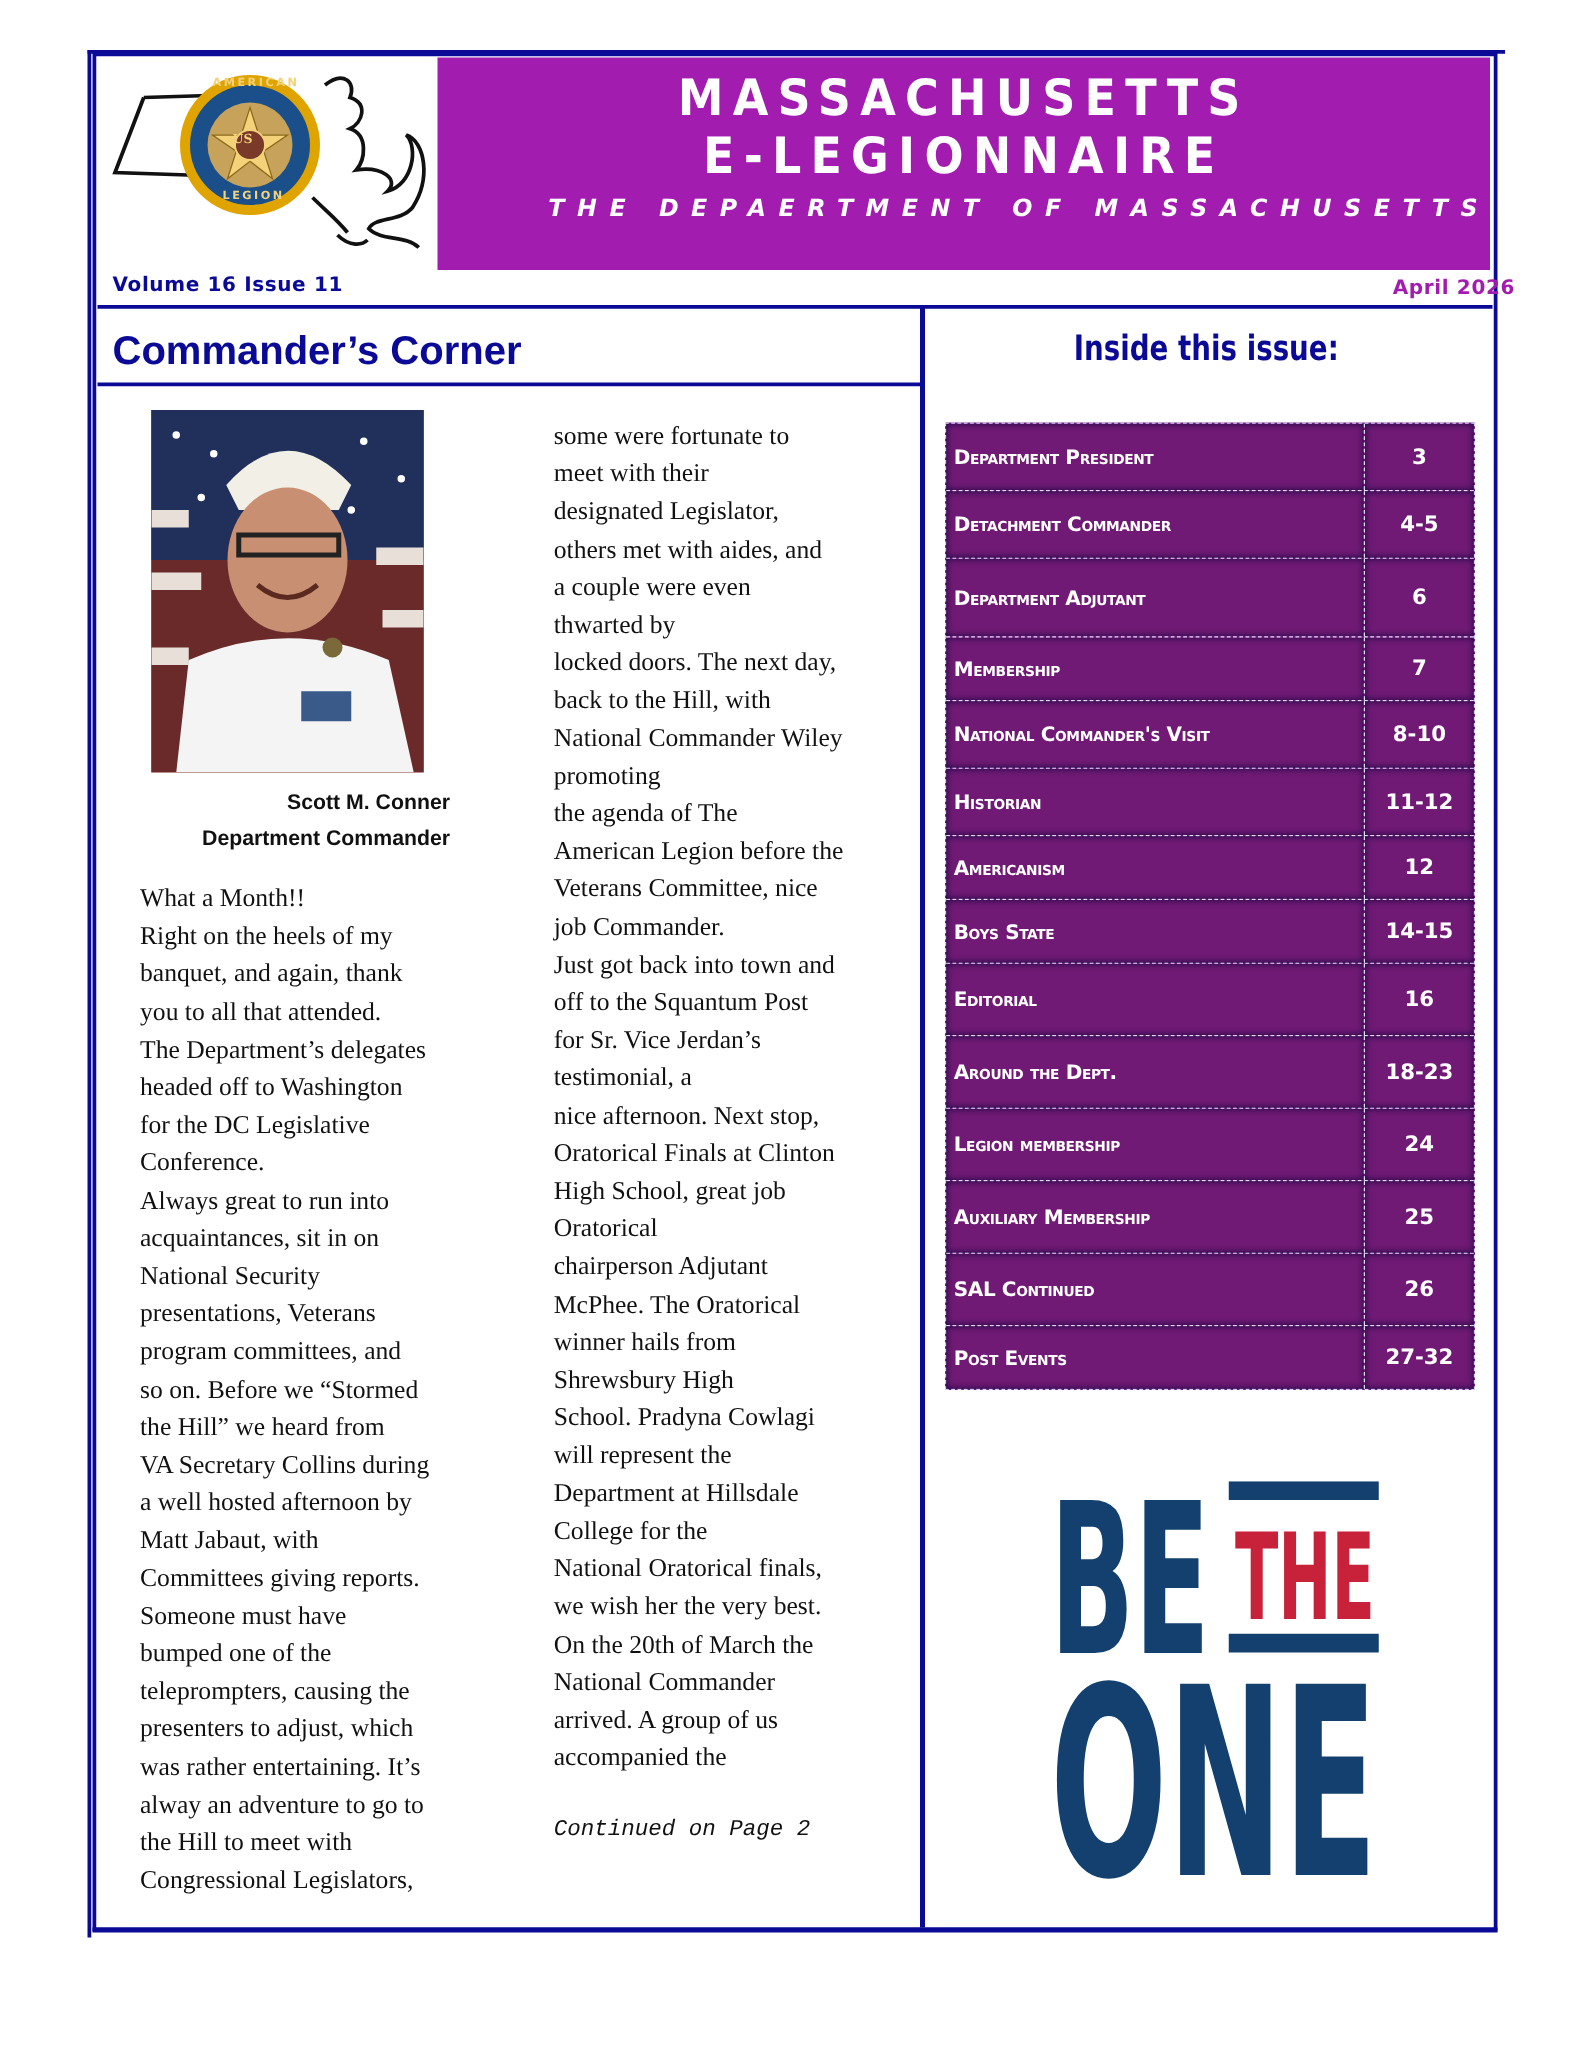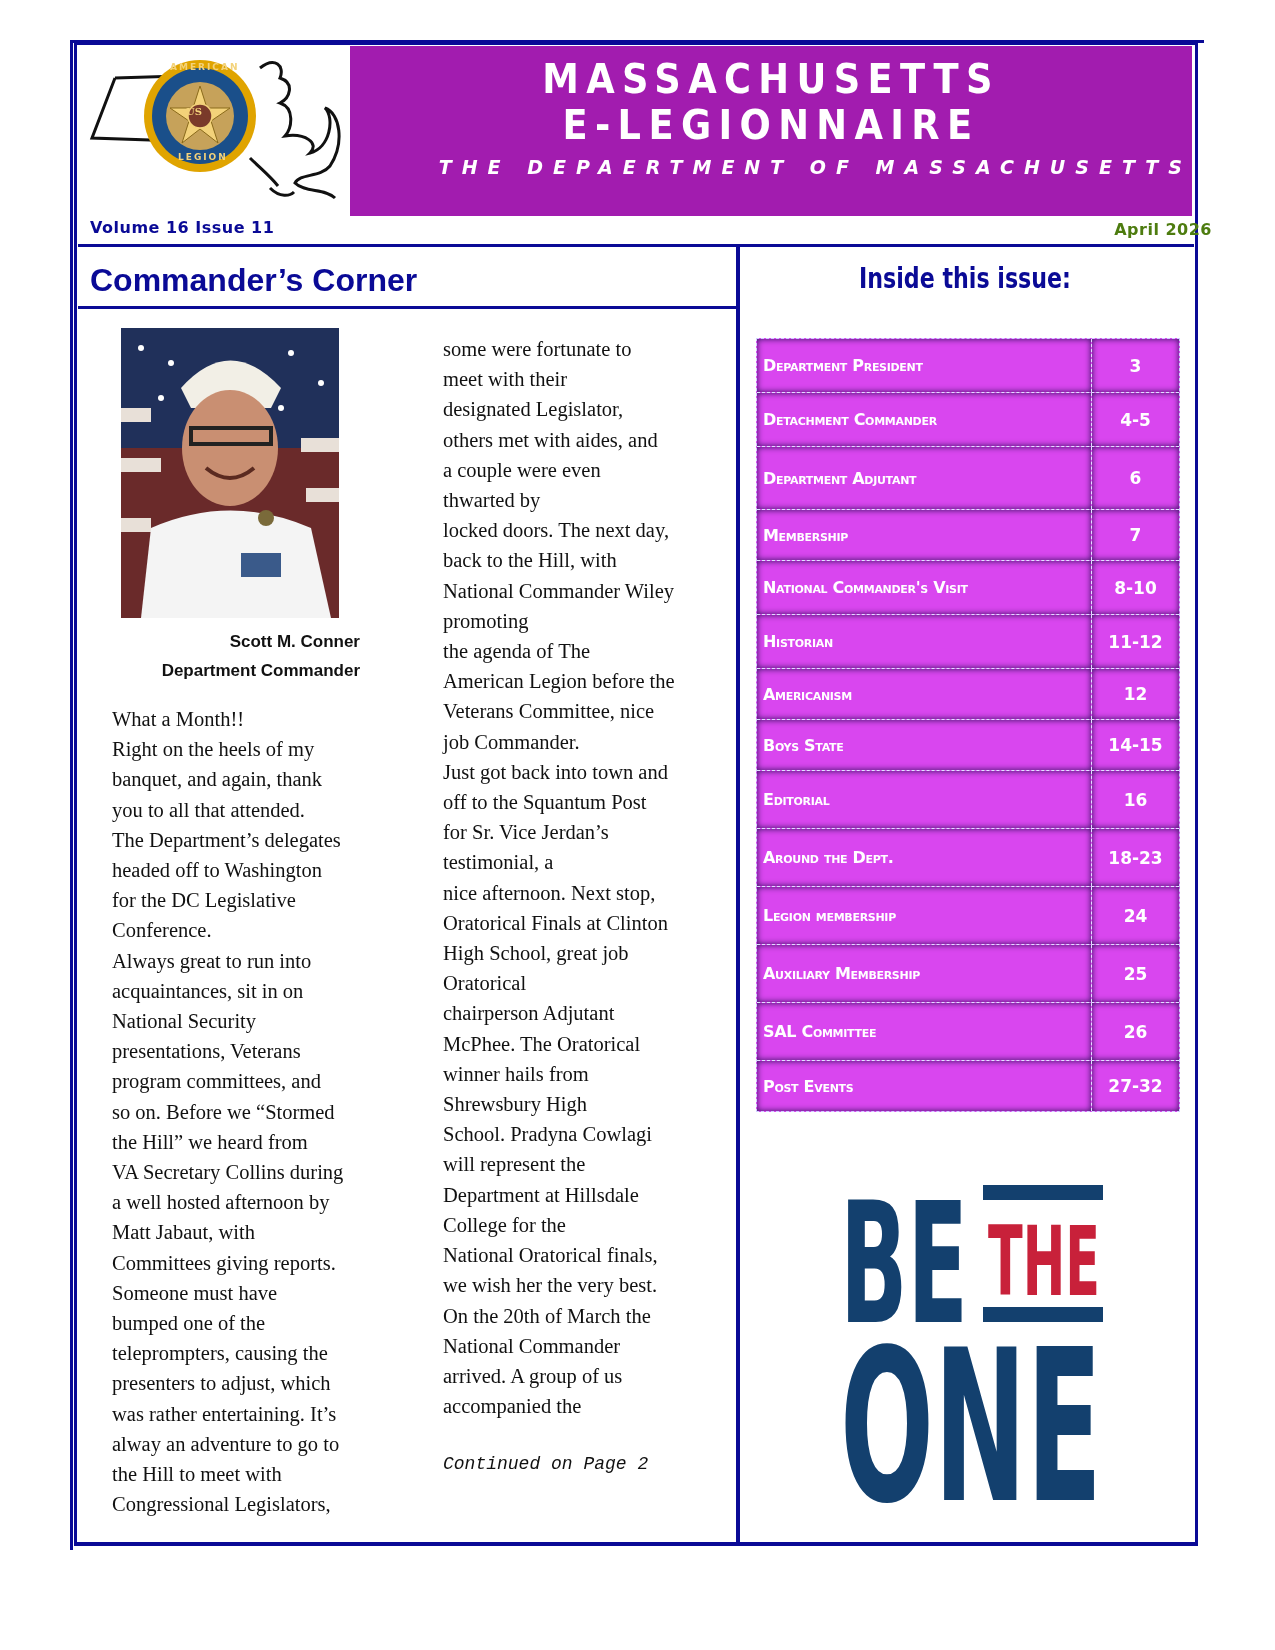--- a/index.html
+++ b/index.html
@@ -9,37 +9,37 @@
   .frame-left-outer { position: absolute; left: 70px; top: 40px; width: 3px; height: 1510px; background: #0a0a96; }
 
   .logo-area { position: absolute; left: 80px; top: 48px; width: 268px; height: 166px; }
   .header-banner { position: absolute; left: 350px; top: 46px; width: 842px; height: 170px; background: #a21caf; color: #fff; text-align: center; }
   .header-title { font-family: "DejaVu Sans", sans-serif; font-weight: bold; font-size: 40px; letter-spacing: 8px; line-height: 46px; display: block; transform: scaleX(0.92); }
   .header-title.l1 { margin-top: 10px; }
   .header-subtitle { font-family: "DejaVu Sans", sans-serif; font-weight: bold; font-style: italic; font-size: 19px; letter-spacing: 10px; display: block; margin-top: 8px; text-align: right; }
 
   .meta-row { position: absolute; left: 78px; top: 216px; width: 1116px; height: 30px; padding-left: 48px; }
   .volume { position: absolute; left: 12px; top: 2px; font-family: "DejaVu Sans", sans-serif; font-weight: bold; font-size: 16px; color: #0a0a96; letter-spacing: 0.5px; }
-  .date { position: absolute; right: 30px; top: 4px; font-family: "DejaVu Sans", sans-serif; font-weight: bold; font-size: 16px; color: #4d7c0f; letter-spacing: 0.5px; }
+  .date { position: absolute; right: 30px; top: 4px; font-family: "DejaVu Sans", sans-serif; font-weight: bold; font-size: 16px; color: #a21caf; letter-spacing: 0.5px; }
 
   .hline { position: absolute; background: #0a0a96; }
   .vline { position: absolute; background: #0a0a96; }
 
   .section-title { position: absolute; left: 90px; top: 262px; font-family: "Liberation Sans", sans-serif; font-weight: bold; font-size: 32px; color: #0a0a96; }
 
   .photo { position: absolute; left: 121px; top: 328px; width: 218px; height: 290px; overflow: hidden; background: #8a3a32; }
   .caption { position: absolute; left: 110px; width: 250px; text-align: right; font-family: "Liberation Sans", sans-serif; font-weight: bold; font-size: 17px; color: #111; }
 
   .col-text { position: absolute; font-family: Liberation Serif, serif; font-size: 20.5px; line-height: 30.2px; color: #111; white-space: pre-line; }
   .col1 { left: 112px; top: 704px; width: 290px; }
   .col2 { left: 443px; top: 334px; width: 290px; }
   .continued { position: absolute; left: 443px; top: 1454px; font-family: Liberation Mono, monospace; font-style: italic; font-size: 18px; color: #111; }
 
   .toc-title { position: absolute; left: 745px; top: 262px; width: 440px; text-align: center; font-family: "DejaVu Sans Condensed", "DejaVu Sans", sans-serif; font-weight: bold; font-size: 28px; color: #0a0a96; transform: scaleX(0.88); }
-  .toc { position: absolute; left: 756px; top: 338px; width: 422px; background: #d946ef; border: 1px dashed #d0d0ff; }
+  .toc { position: absolute; left: 756px; top: 338px; width: 422px; background: #701a75; border: 1px dashed #d0d0ff; }
   .toc-row { display: flex; border-bottom: 1px dashed #e0e0ff; }
   .toc-row:last-child { border-bottom: none; }
   .toc-label { flex: 0 0 335px; box-sizing: border-box; padding-left: 6px; display: flex; align-items: center; color: #fff; font-family: "DejaVu Sans", sans-serif; font-weight: bold; font-size: 16px; font-variant: small-caps; letter-spacing: -0.3px; border-right: 1px dashed #e0e0ff; box-shadow: inset 0 0 6px rgba(0,0,50,0.8); }
   .toc-page { flex: 1; display: flex; align-items: center; justify-content: center; color: #fff; font-family: "DejaVu Sans", sans-serif; font-weight: bold; font-size: 17px; box-shadow: inset 0 0 6px rgba(0,0,50,0.8); }
 
   .bto { position: absolute; left: 840px; top: 1185px; width: 265px; height: 320px; }
 </style>
 </head>
 <body>
 
@@ -221,21 +221,21 @@
     </div>
   <div class="toc-row" style="height:57px">
       <div class="toc-label">Legion membership</div>
       <div class="toc-page">24</div>
     </div>
   <div class="toc-row" style="height:57px">
       <div class="toc-label">Auxiliary Membership</div>
       <div class="toc-page">25</div>
     </div>
   <div class="toc-row" style="height:57px">
-      <div class="toc-label">SAL Committee</div>
+      <div class="toc-label">SAL Continued</div>
       <div class="toc-page">26</div>
     </div>
   <div class="toc-row" style="height:50px">
       <div class="toc-label">Post Events</div>
       <div class="toc-page">27-32</div>
     </div>
 </div>
 
 <div class="bto">
   <svg width="265" height="320" viewBox="0 0 265 320">

